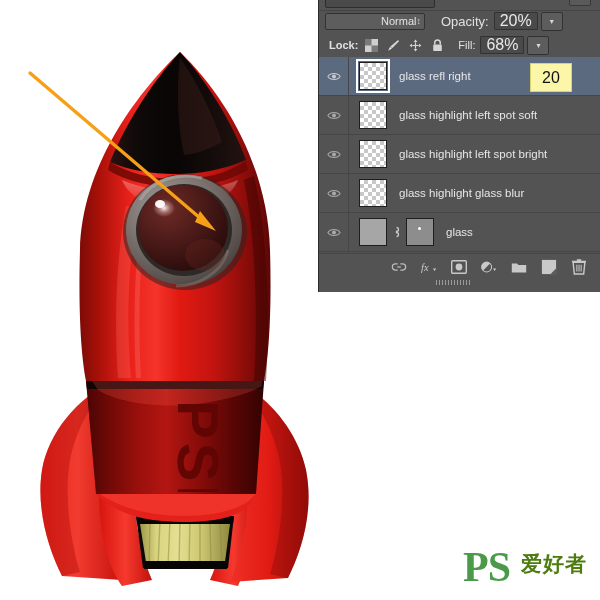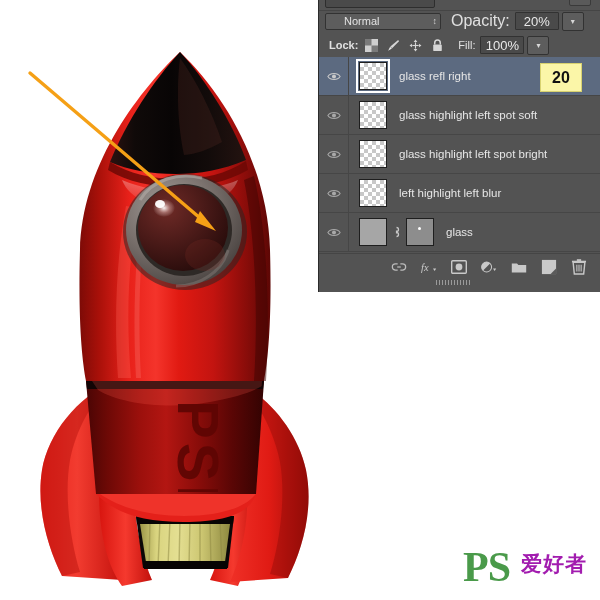--- a/index.html
+++ b/index.html
@@ -36,32 +36,32 @@
   .panel-topstub .stub-btn{
     position:absolute;left:250px;top:-12px;width:20px;height:16px;
     background:#5a5a5a;border:1px solid #3a3a3a;border-radius:2px;
   }
 
   .blend-row{
     position:absolute;left:0;top:10px;width:282px;height:22px;
     display:flex;align-items:center;
   }
   .blend-select{
-    margin-left:6px;width:116px;height:17px;
+    margin-left:6px;width:100px;height:17px;
     background:#5d5d5d;border:1px solid #323232;border-radius:2px;
-    display:flex;align-items:center;justify-content:space-between;
+    display:flex;align-items:center;justify-content:flex-end;
     padding:0 3px 0 18px;box-sizing:border-box;
     color:#e2e2e2;font-size:11px;
   }
   .spin-glyph{font-size:9px;line-height:9px;color:#cfcfcf;letter-spacing:0;}
-  .opacity-label{margin-left:10px;color:#e0e0e0;font-size:16px;}
+  .opacity-label{margin-left:16px;color:#e0e0e0;font-size:13px;}
   .num-field{
     margin-left:5px;width:42px;height:16px;
     background:#4a4a4a;border:1px solid #323232;border-radius:1px;
-    color:#e8e8e8;font-size:13px;
+    color:#e8e8e8;font-size:16px;
     display:flex;align-items:center;justify-content:center;
   }
   .num-arrow{
     margin-left:3px;width:20px;height:17px;
     background:#5d5d5d;border:1px solid #323232;border-radius:2px;
     display:flex;align-items:center;justify-content:center;
     font-size:8px;color:#d8d8d8;
   }
 
   .lock-row{
@@ -105,21 +105,21 @@
     background:#ffffff;border-radius:50%;
   }
   .link-ico{width:11px;height:12px;margin-left:4px;display:block;}
   .layer-name{margin-left:12px;font-size:11.5px;color:#e6e6e6;white-space:nowrap;}
   .fx-mark{position:absolute;right:22px;top:12px;font-style:italic;font-size:13px;color:#cfcfcf;font-family:"Liberation Serif",serif;}
   .fx-caret{position:absolute;right:8px;top:16px;font-size:8px;color:#cfcfcf;}
   .badge20{
     position:absolute;left:211px;top:6px;width:40px;height:27px;
     background:#fbf6a8;border:1px solid #d8d270;
     display:flex;align-items:center;justify-content:center;
-    color:#111;font-weight:bold;font-size:16px;margin-left:10px;
+    color:#111;font-weight:normal;font-size:16px;
   }
 
   .panel-bottom{
     position:absolute;left:0;top:253px;width:282px;height:26px;
     background:#535353;border-top:1px solid #454545;
     display:flex;align-items:center;justify-content:flex-end;
     gap:14px;padding-right:14px;box-sizing:border-box;
   }
   .pb-ico{width:16px;height:16px;display:block;}
   .grip{
@@ -132,21 +132,21 @@
 
   
   .watermark{position:absolute;left:463px;top:552px;width:132px;height:44px;}
   .wm-ps{
     position:absolute;left:0;top:-2px;font-size:42px;font-weight:bold;
     font-family:"Liberation Serif",serif;
     color:#4a9a4a;line-height:34px;letter-spacing:-1px;
   }
   .wm-cn{
     position:absolute;left:58px;top:2px;font-size:21px;
-    font-family:"DejaVu Sans",sans-serif;color:#a21caf;line-height:21px;
+    font-family:"DejaVu Sans",sans-serif;color:#4d7c0f;line-height:21px;
     letter-spacing:1px;font-weight:bold;
   }
   .wm-url{
     position:absolute;left:12px;top:27px;font-size:15px;
     font-family:"Liberation Sans",sans-serif;color:#3f3f3f;line-height:15px;
   }
 </style>
 </head>
 <body>
 
@@ -382,21 +382,21 @@
                    M0.6 7 L3.2 5 L3.2 9 Z M13.4 7 L10.8 5 L10.8 9 Z" fill="#d6d6d6"></path>
           <rect x="6.4" y="3.6" width="1.2" height="6.8" fill="#d6d6d6"></rect>
           <rect x="3.6" y="6.4" width="6.8" height="1.2" fill="#d6d6d6"></rect>
         </svg>
         <svg class="li" viewBox="0 0 12 14">
           <path d="M3 6 V4.2 A3 3 0 0 1 9 4.2 V6" stroke="#d6d6d6" stroke-width="1.6" fill="none"></path>
           <rect x="1.4" y="6" width="9.2" height="7" rx="1" fill="#d6d6d6"></rect>
         </svg>
       </span>
       <span class="fill-label">Fill:</span>
-      <div class="num-field">100%</div>
+      <div class="num-field">68%</div>
       <div class="num-arrow">
         <span>▾</span>
       </div>
     </div>
 
     <div class="layers-list">
 
       <div class="layer-row selected">
         <div class="eye-cell">
           <svg class="eye" viewBox="0 0 16 12">
@@ -432,21 +432,21 @@
       </div>
 
       <div class="layer-row">
         <div class="eye-cell">
           <svg class="eye" viewBox="0 0 16 12">
             <path d="M1 6 C4 1.5 12 1.5 15 6 C12 10.5 4 10.5 1 6 Z" fill="none" stroke="#a9a9a9" stroke-width="1.2"></path>
             <circle cx="8" cy="6" r="2.3" fill="#a9a9a9"></circle>
           </svg>
         </div>
         <div class="thumb"></div>
-        <span class="layer-name">left highlight left blur</span>
+        <span class="layer-name">glass highlight glass blur</span>
       </div>
 
       <div class="layer-row">
         <div class="eye-cell">
           <svg class="eye" viewBox="0 0 16 12">
             <path d="M1 6 C4 1.5 12 1.5 15 6 C12 10.5 4 10.5 1 6 Z" fill="none" stroke="#a9a9a9" stroke-width="1.2"></path>
             <circle cx="8" cy="6" r="2.3" fill="#a9a9a9"></circle>
           </svg>
         </div>
         <div class="thumb solid-gray"></div>

